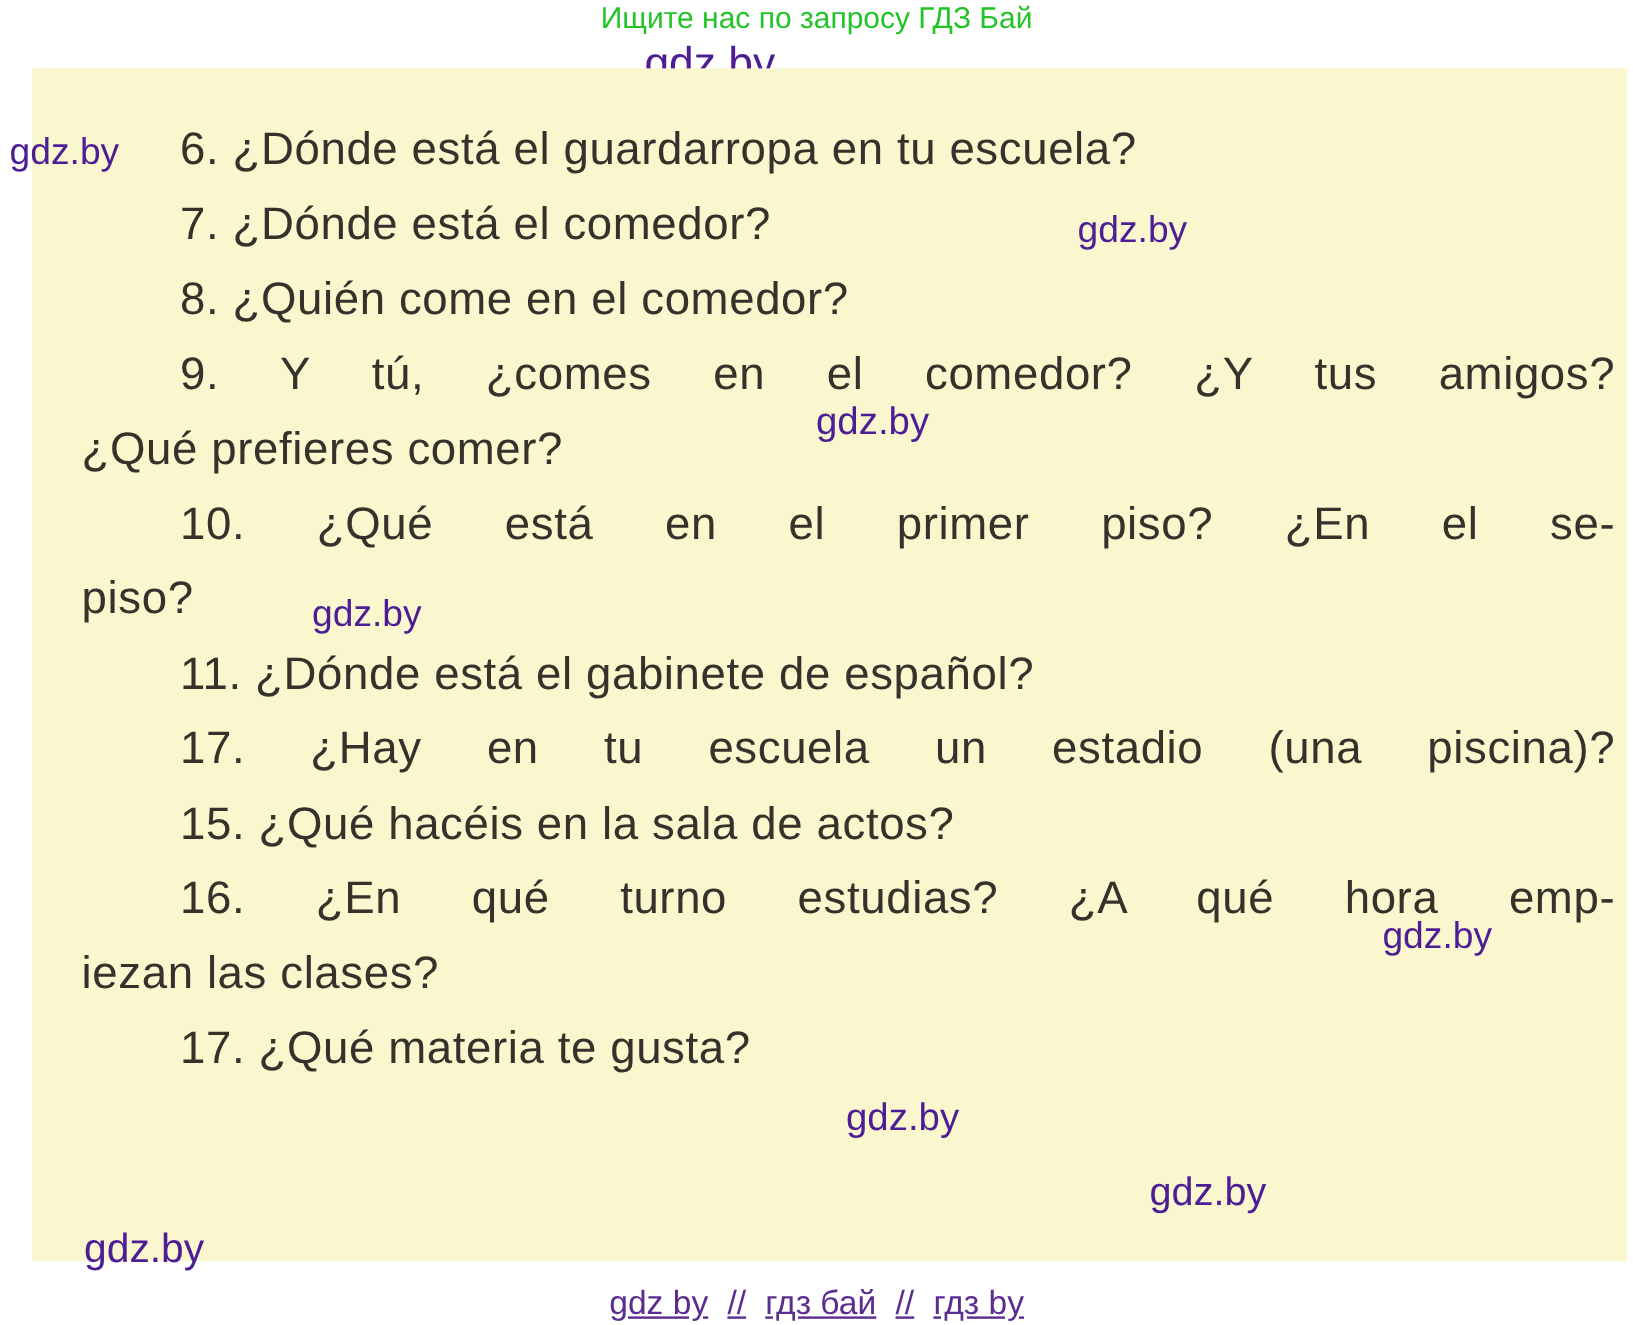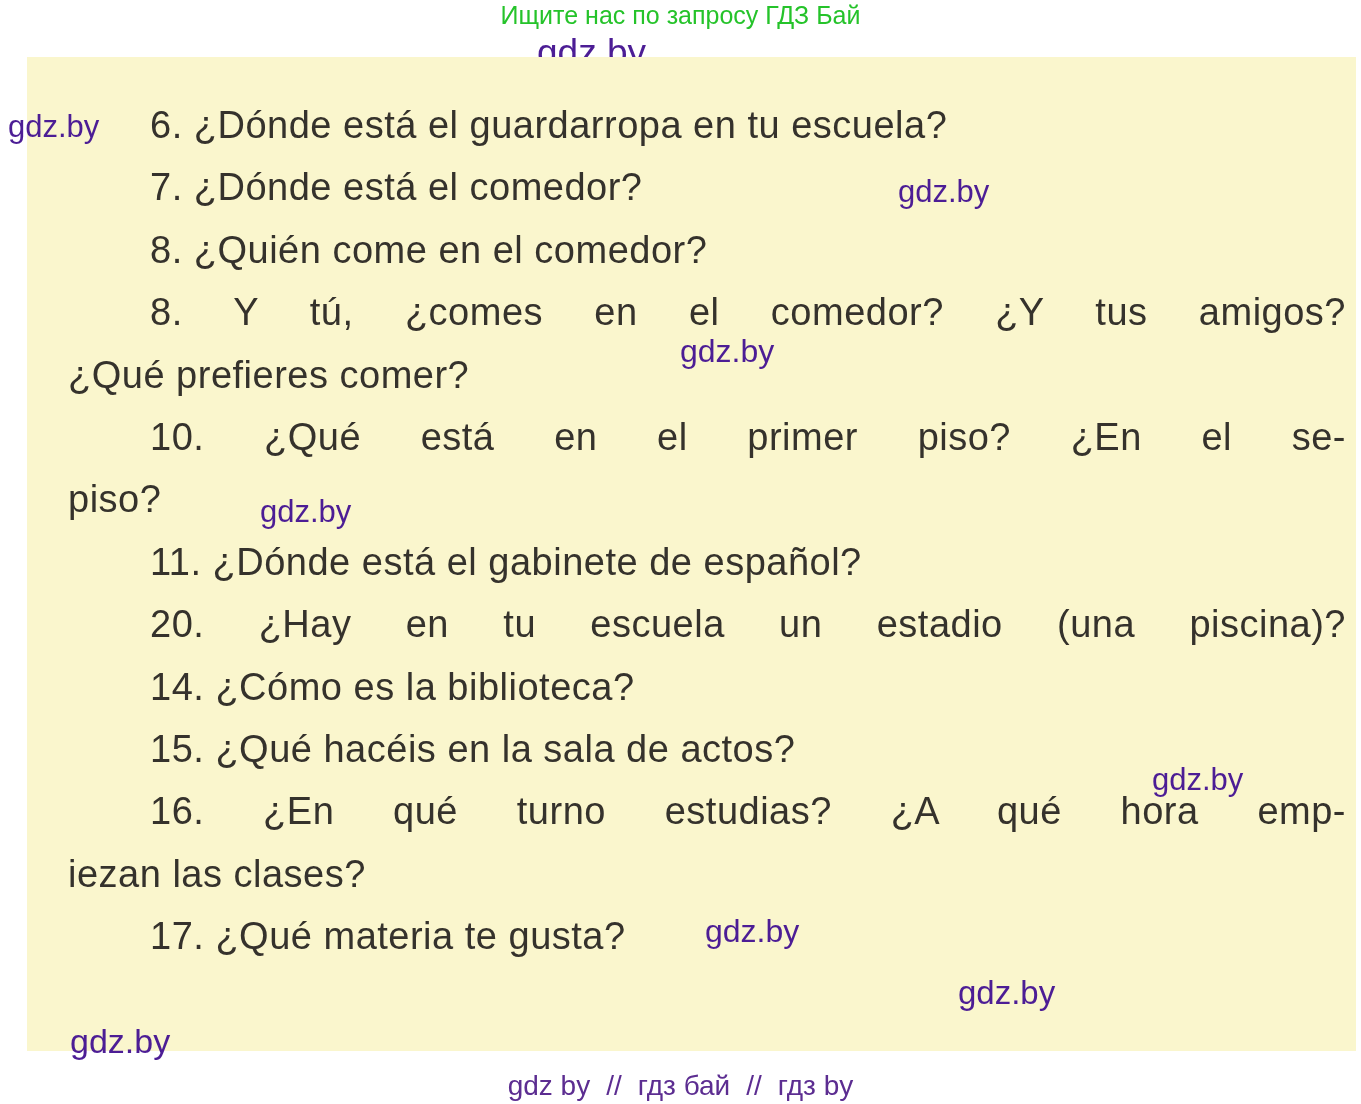--- a/index.html
+++ b/index.html
@@ -80,44 +80,44 @@
     position: absolute;
     left: 0;
     top: 1070px;
     width: 100%;
     display: flex;
     justify-content: center;
     gap: 16px;
     font-family: "Liberation Sans", sans-serif;
     font-size: 28px;
     color: #5c2d91;
+    text-decoration: underline;
   }
 </style>
 </head>
 <body>
 
 <div id="page">
 
   <div class="promo">Ищите нас по запросу ГДЗ Бай</div>
 
   <span class="wmark wm-top">gdz.by</span>
 
   <div class="paper"></div>
 
   <div class="textblock">
     <div class="line indent">6. ¿Dónde está el guardarropa en tu escuela?</div>
     <div class="line indent">7. ¿Dónde está el comedor?</div>
     <div class="line indent">8. ¿Quién come en el comedor?</div>
-    <div class="line indent justify">8. Y tú, ¿comes en el comedor? ¿Y tus amigos?</div>
+    <div class="line indent justify">9. Y tú, ¿comes en el comedor? ¿Y tus amigos?</div>
     <div class="line">¿Qué prefieres comer?</div>
     <div class="line indent justify">10. ¿Qué está en el primer piso? ¿En el se-</div>
     <div class="line">piso?</div>
     <div class="line indent">11. ¿Dónde está el gabinete de español?</div>
-    <div class="line indent justify">20. ¿Hay en tu escuela un estadio (una piscina)?</div>
-    <div class="line indent">14. ¿Cómo es la biblioteca?</div>
+    <div class="line indent justify">17. ¿Hay en tu escuela un estadio (una piscina)?</div>
     <div class="line indent">15. ¿Qué hacéis en la sala de actos?</div>
     <div class="line indent justify">16. ¿En qué turno estudias? ¿A qué hora emp-</div>
     <div class="line">iezan las clases?</div>
     <div class="line indent">17. ¿Qué materia te gusta?</div>
   </div>
 
   <span class="wmark wm-left">gdz.by</span>
   <span class="wmark wm-line7">gdz.by</span>
   <span class="wmark wm-line9">gdz.by</span>
   <span class="wmark wm-gundo">gdz.by</span>

